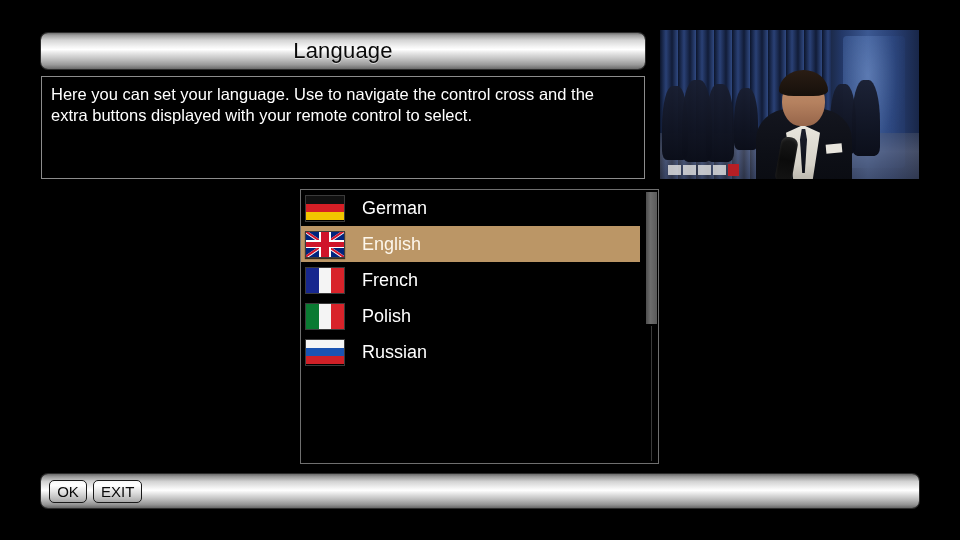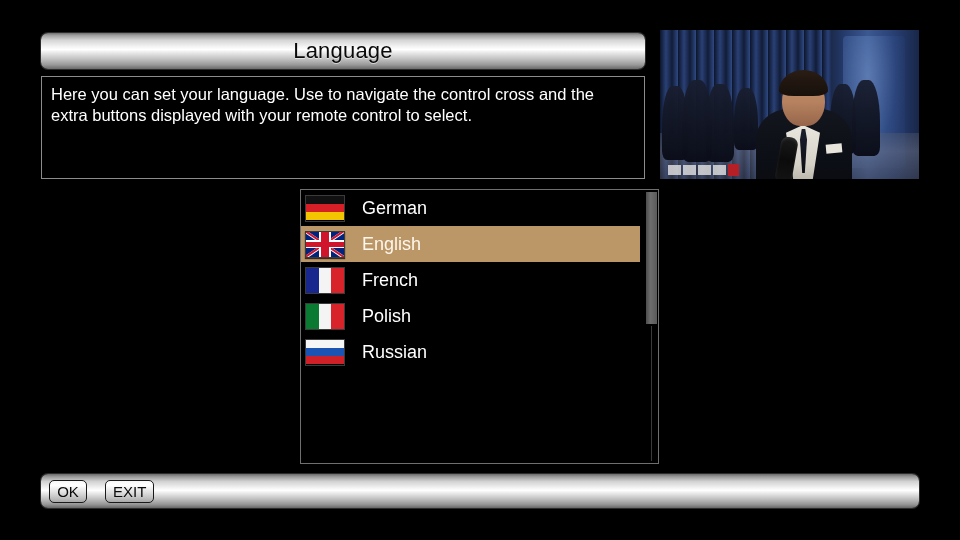--- a/index.html
+++ b/index.html
@@ -293,21 +293,21 @@
         #ffffff 48%,
         #e6e6e6 58%,
         #bfbfbf 74%,
         #949494 90%,
         #666666 100%);
     box-shadow: 0 0 0 1px #2b2b2b;
     display: flex;
     align-items: center;
     padding-left: 8px;
     box-sizing: border-box;
-    gap: 18px;
+    gap: 6px;
   }
   .softkey {
     height: 23px;
     min-width: 38px;
     padding: 0 7px;
     border-radius: 5px;
     border: 1.5px solid #1a1a1a;
     background: linear-gradient(to bottom,
         #f7f7f7 0%, #ffffff 20%, #e2e2e2 52%, #c4c4c4 78%, #a9a9a9 100%);
     display: flex;

